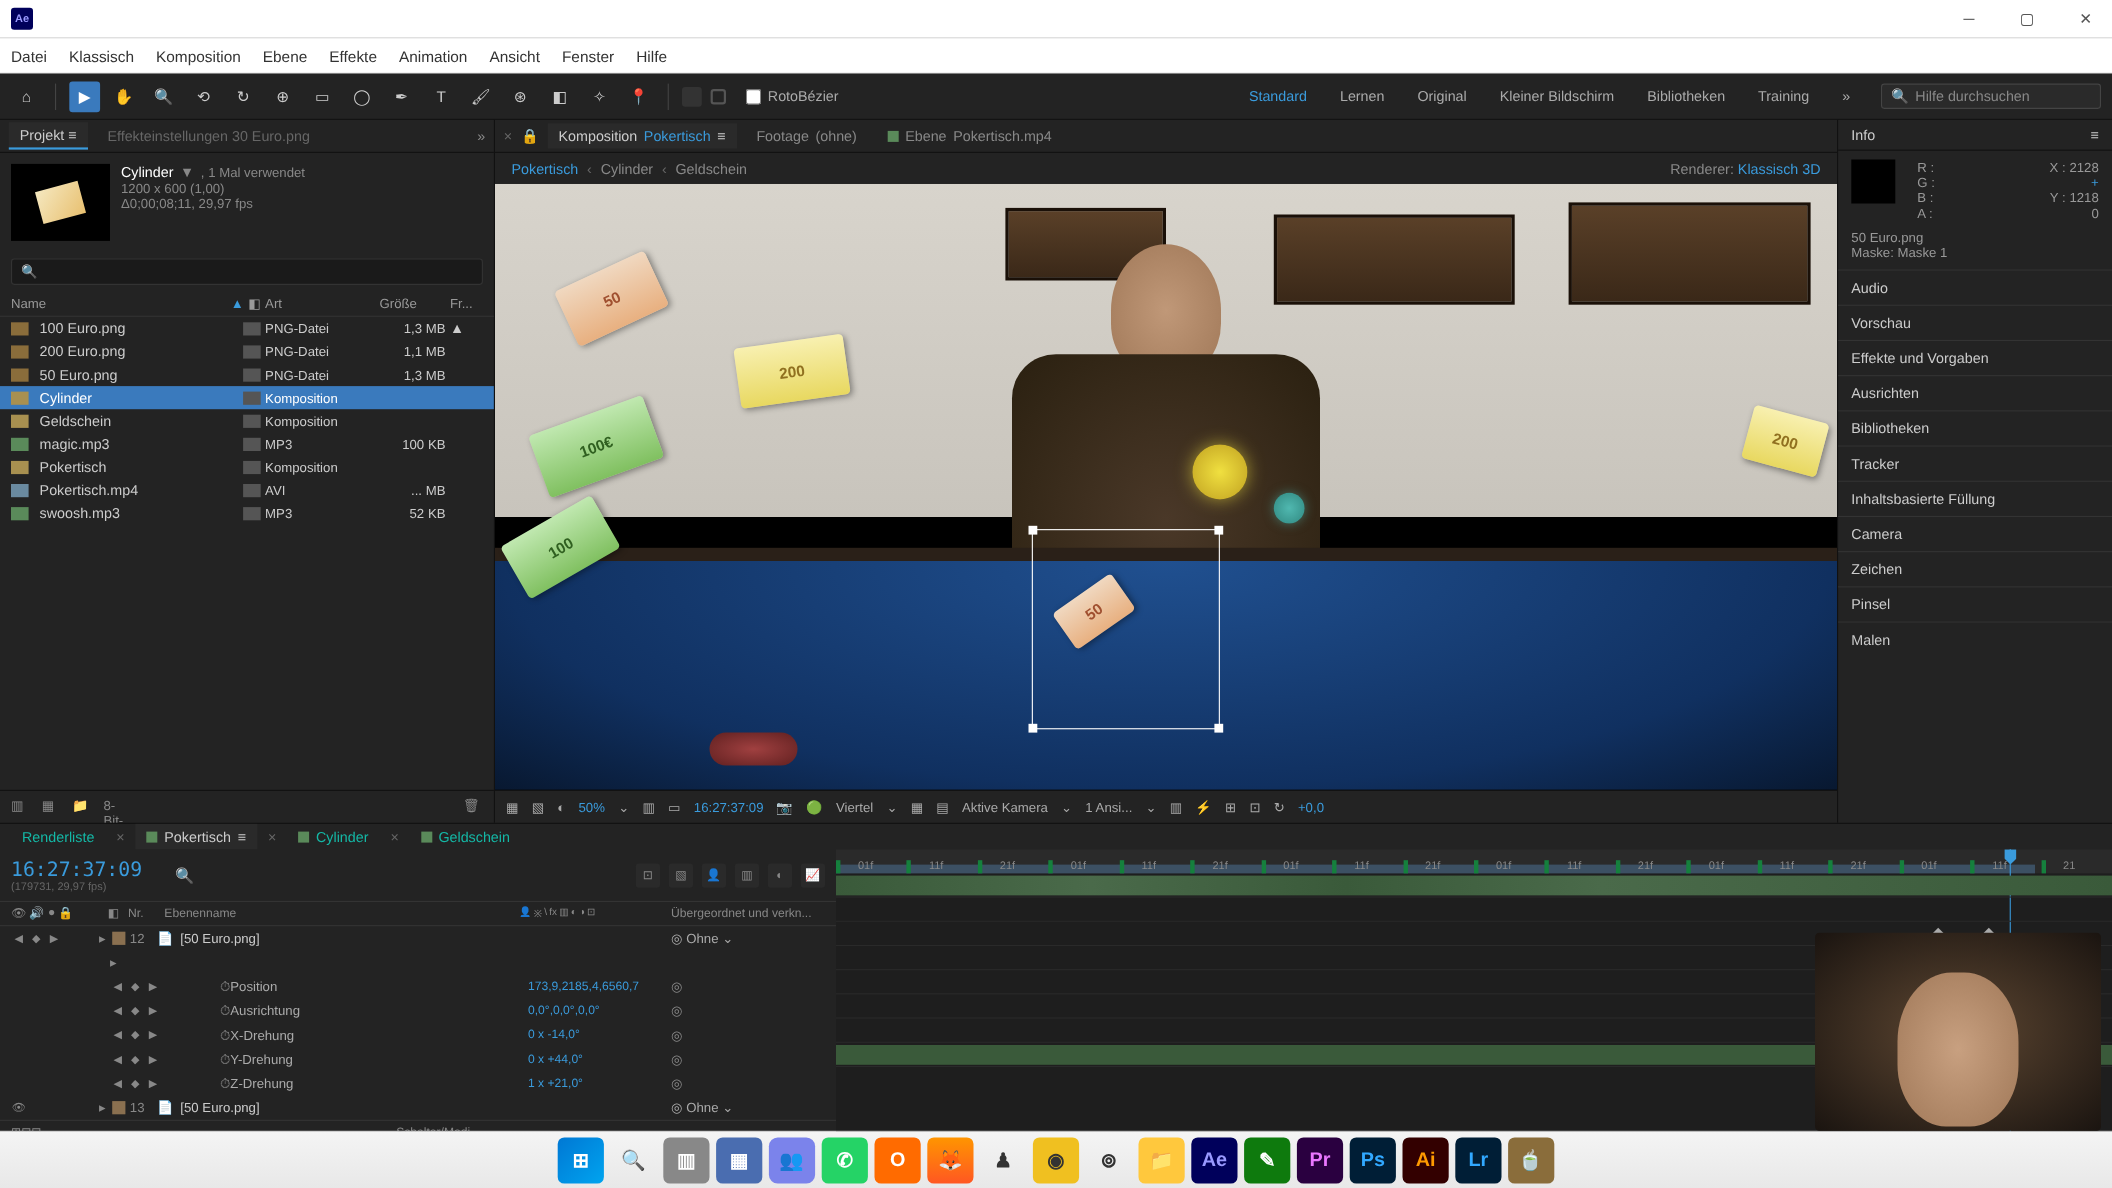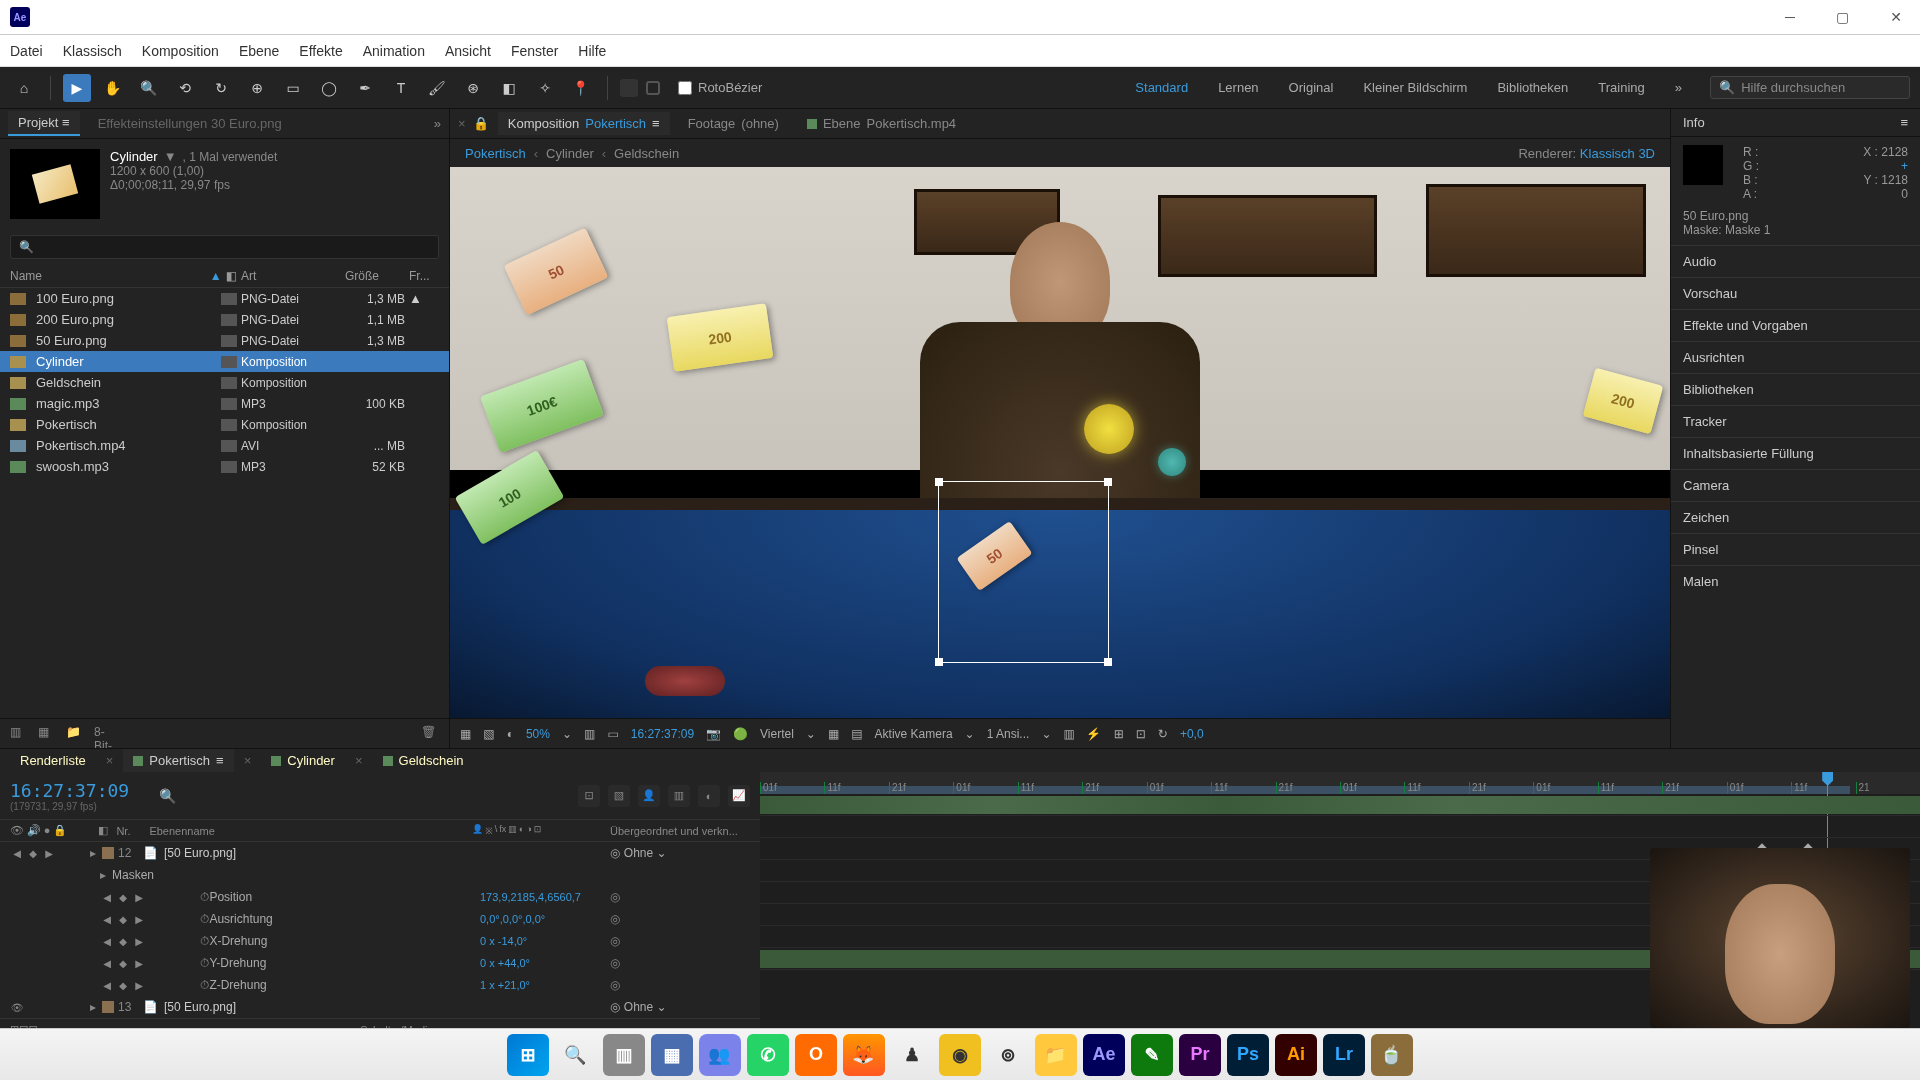--- a/index.html
+++ b/index.html
@@ -104,40 +104,40 @@
 .right-panels { width: 250px; background: #232323; border-left: 1px solid #111; display: flex; flex-direction: column; }
 .rp-header { padding: 6px 12px; font-size: 13px; color: #ccc; border-bottom: 1px solid #111; display: flex; justify-content: space-between; }
 .info-block { padding: 8px 12px; font-size: 12px; color: #999; }
 .info-row { display: flex; justify-content: space-between; }
 .color-swatch { width: 40px; height: 40px; background: #000; display: inline-block; vertical-align: top; margin-right: 10px; }
 .rp-section { padding: 8px 12px; font-size: 13px; color: #ccc; border-top: 1px solid #333; cursor: pointer; }
 
 
 .timeline { height: 280px; background: #232323; border-top: 1px solid #111; display: flex; flex-direction: column; }
 .tl-tabs { height: 30px; display: flex; align-items: center; padding: 0 10px; gap: 10px; font-size: 13px; }
-.tl-tab { padding: 4px 10px; color: #fef9c3; display: flex; align-items: center; gap: 6px; }
+.tl-tab { padding: 4px 10px; color: #14b8a6; display: flex; align-items: center; gap: 6px; }
 .tl-tab.active { color: #ccc; background: #2a2a2a; }
 .tl-content { flex: 1; display: flex; }
 .tl-left { width: 760px; display: flex; flex-direction: column; }
 .tl-header-row { height: 48px; display: flex; align-items: center; padding: 0 10px; gap: 10px; border-bottom: 1px solid #333; }
 .timecode { color: #3a9bdc; font-size: 18px; font-family: monospace; }
 .tl-icons { margin-left: auto; display: flex; gap: 8px; }
 .tl-icon { width: 22px; height: 22px; background: #2a2a2a; border-radius: 3px; display: flex; align-items: center; justify-content: center; color: #888; font-size: 11px; }
 .tl-col-header { height: 22px; display: flex; align-items: center; padding: 0 10px; font-size: 11px; color: #888; border-bottom: 1px solid #333; gap: 8px; }
 .tl-layer { display: flex; align-items: center; padding: 2px 10px; font-size: 12px; height: 22px; }
 .tl-layer .toggles { width: 80px; display: flex; gap: 2px; }
 .tl-layer .toggle { width: 14px; height: 14px; color: #888; font-size: 10px; display: flex; align-items: center; justify-content: center; }
 .tl-layer .num { width: 25px; color: #888; }
 .tl-layer .lname { flex: 1; color: #ccc; display: flex; align-items: center; gap: 6px; }
 .tl-layer .lval { width: 130px; color: #3a9bdc; font-size: 11px; }
 .tl-layer.prop { padding-left: 100px; }
 .tl-layer.prop .lname { color: #aaa; }
 .tl-right { flex: 1; background: #1e1e1e; position: relative; }
 .ruler { height: 22px; background: #2a2a2a; display: flex; align-items: flex-end; font-size: 10px; color: #888; position: relative; }
-.ruler .tick { position: absolute; border-left: 1px solid #15803d; padding-left: 2px; height: 12px; }
+.ruler .tick { position: absolute; border-left: 4px solid #15803d; padding-left: 16px; height: 12px; }
 .work-area { position: absolute; top: 14px; height: 8px; background: #4a6a8a; opacity: 0.6; }
 .playhead { position: absolute; top: 0; bottom: 0; width: 1px; background: #3a9bdc; }
 .playhead::before { content: ''; position: absolute; top: 0; left: -5px; width: 11px; height: 14px; background: #3a9bdc; clip-path: polygon(0 0, 100% 0, 100% 60%, 50% 100%, 0 60%); }
 .track-row { height: 22px; border-bottom: 1px solid #2a2a2a; position: relative; }
 .layer-bar { position: absolute; top: 2px; height: 18px; background: #3a5a3a; }
 .keyframe { position: absolute; top: 7px; width: 8px; height: 8px; background: #aaa; transform: rotate(45deg); }
 .tl-footer { height: 22px; display: flex; align-items: center; padding: 0 10px; font-size: 11px; color: #888; border-top: 1px solid #333; }
 
 
 .taskbar { position: absolute; bottom: 0; left: 0; right: 0; height: 52px; background: linear-gradient(#f4f4f4, #e8e8e8); display: flex; align-items: center; justify-content: center; gap: 6px; border-top: 1px solid #ccc; }
@@ -536,21 +536,20 @@
             </div>
           <span style="width:12px;color:#888;">▸</span>
           <span style="width:12px;height:12px;background:#8a7050;display:inline-block;margin-right:4px;"></span>
           <span class="num">12</span>
           <span class="lname">📄 <span>[50 Euro.png]</span></span>
           <span style="width:130px;"></span>
           <span style="width:140px;color:#aaa;">◎ <span>Ohne</span> ⌄</span>
         </div>
         <div class="tl-layer prop">
           <span style="width:12px;color:#888;">▸</span>
-          <span class="lname">Masken</span>
         </div>
         <div id="tl-props">
             <div class="tl-layer prop">
               <div class="toggles">
                 <span class="toggle">◀</span>
                 <span class="toggle">◆</span>
                 <span class="toggle">▶</span>
               </div>
               <span style="margin-left:20px;color:#888;">⏱</span> 
               <span class="lname">Position</span>

